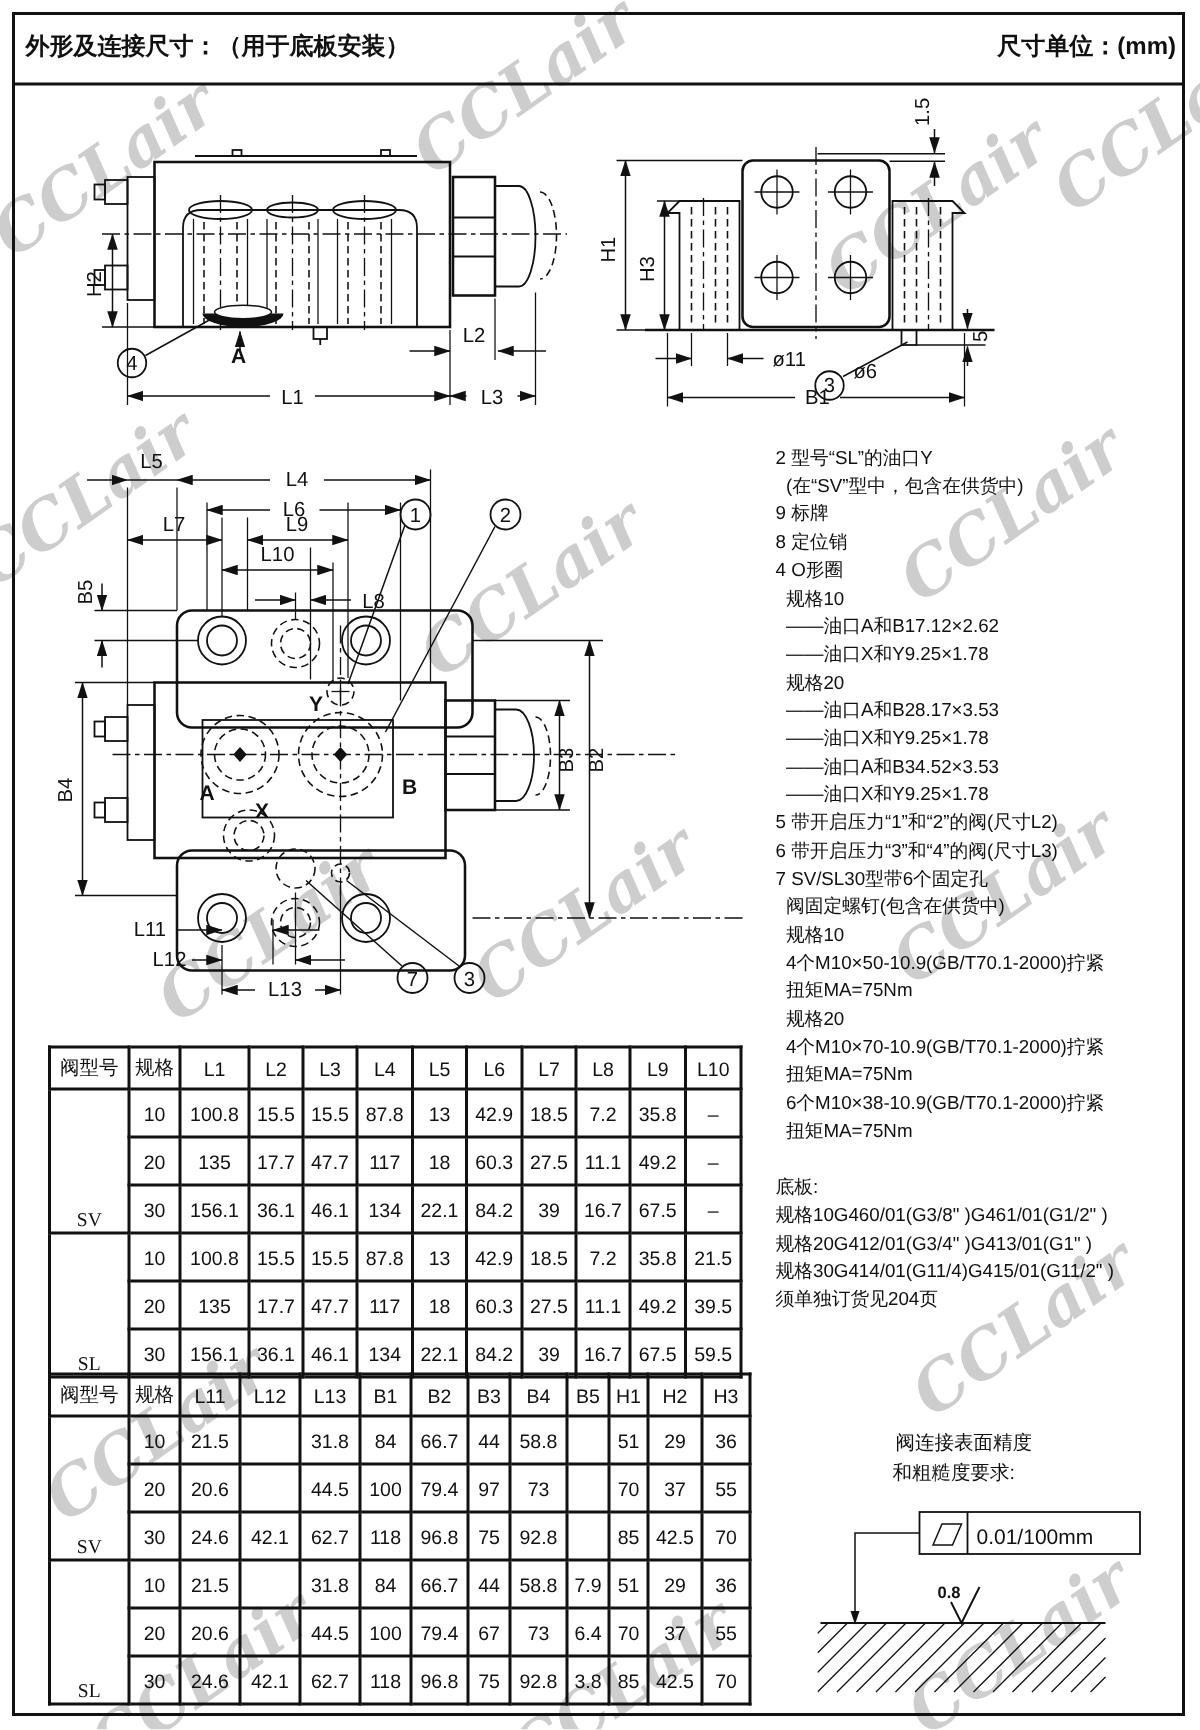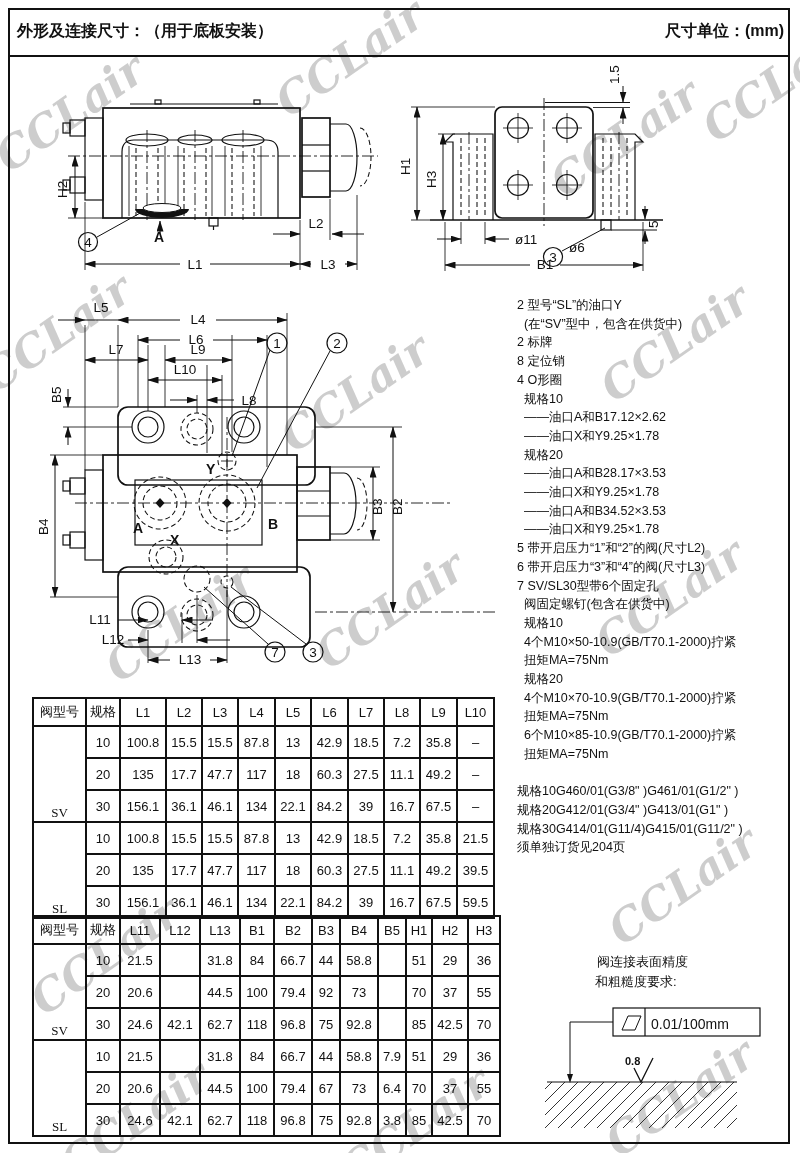--- a/index.html
+++ b/index.html
@@ -345,44 +345,45 @@
     <text x="103" y="238" class="t tb">A</text>
     <text x="238" y="234" class="t tb">B</text>
     <text x="140" y="250" class="t tb">X</text>
     <text x="176" y="179" class="t tb">Y</text>
   </svg>
 
   <div class="notes">
 
   <div class="nl">2 型号“SL”的油口Y</div>
       <div class="nl">  (在“SV”型中，包含在供货中)</div>
-      <div class="nl">2 标牌</div>
+      <div class="nl">9 标牌</div>
       <div class="nl">8 定位销</div>
       <div class="nl">4 O形圈</div>
       <div class="nl">  规格10</div>
       <div class="nl">  ——油口A和B17.12×2.62</div>
       <div class="nl">  ——油口X和Y9.25×1.78</div>
       <div class="nl">  规格20</div>
       <div class="nl">  ——油口A和B28.17×3.53</div>
       <div class="nl">  ——油口X和Y9.25×1.78</div>
       <div class="nl">  ——油口A和B34.52×3.53</div>
       <div class="nl">  ——油口X和Y9.25×1.78</div>
       <div class="nl">5 带开启压力“1”和“2”的阀(尺寸L2)</div>
       <div class="nl">6 带开启压力“3”和“4”的阀(尺寸L3)</div>
       <div class="nl">7 SV/SL30型带6个固定孔</div>
       <div class="nl">  阀固定螺钉(包含在供货中)</div>
       <div class="nl">  规格10</div>
       <div class="nl">  4个M10×50-10.9(GB/T70.1-2000)拧紧</div>
       <div class="nl">  扭矩MA=75Nm</div>
       <div class="nl">  规格20</div>
       <div class="nl">  4个M10×70-10.9(GB/T70.1-2000)拧紧</div>
       <div class="nl">  扭矩MA=75Nm</div>
-      <div class="nl">  6个M10×85-10.9(GB/T70.1-2000)拧紧</div>
+      <div class="nl">  6个M10×38-10.9(GB/T70.1-2000)拧紧</div>
       <div class="nl">  扭矩MA=75Nm</div>
       <div class="nl"></div>
+      <div class="nl">底板:</div>
       <div class="nl">规格10G460/01(G3/8" )G461/01(G1/2" )</div>
       <div class="nl">规格20G412/01(G3/4" )G413/01(G1" )</div>
       <div class="nl">规格30G414/01(G11/4)G415/01(G11/2" )</div>
       <div class="nl">须单独订货见204页</div>
     </div>
 
   <svg class="drw" style="left:545px;top:948px" width="250" height="195" viewBox="0 0 250 195">
     <text x="52" y="18" class="sn">阀连接表面精度</text>
     <text x="50" y="38" class="sn">和粗糙度要求:</text>
     <rect x="68" y="60" width="147" height="28" class="o2"></rect>
@@ -571,21 +572,21 @@
           <td>36</td>
         </tr>
       <tr>
 
       <td>20</td>
           <td>20.6</td>
           <td></td>
           <td>44.5</td>
           <td>100</td>
           <td>79.4</td>
-          <td>92</td>
+          <td>97</td>
           <td>73</td>
           <td></td>
           <td>70</td>
           <td>37</td>
           <td>55</td>
         </tr>
       <tr>
 
       <td>30</td>
           <td>24.6</td>

